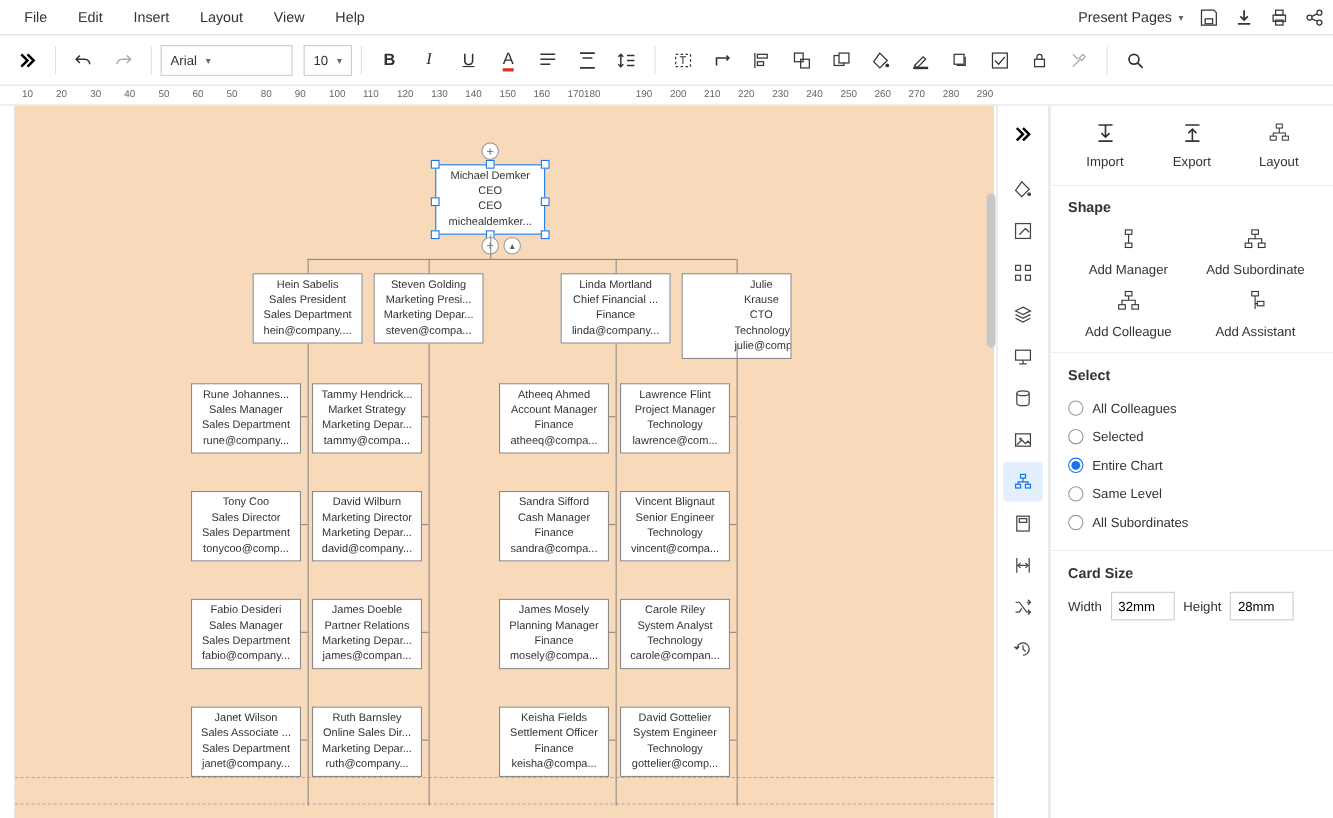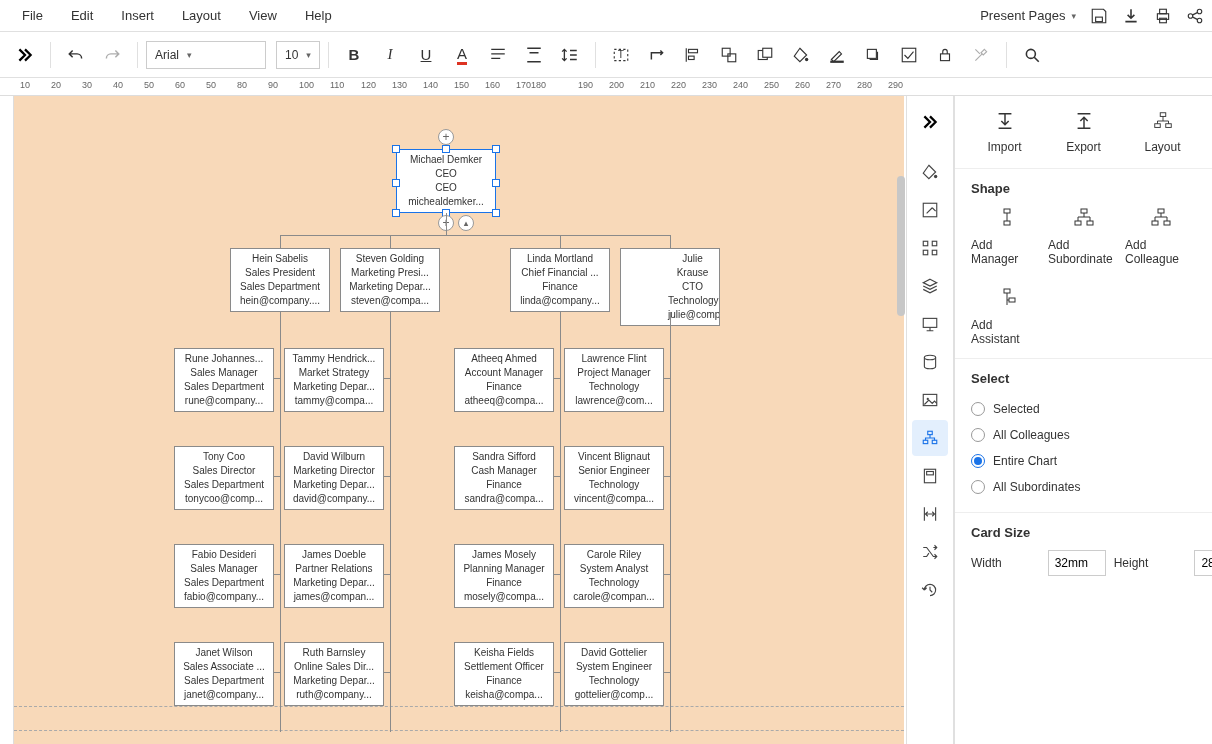--- a/index.html
+++ b/index.html
@@ -48,28 +48,28 @@
 .iconstrip .ibtn svg{width:18px;height:18px;}
 
 
 .panel{position:absolute;right:0;top:0;width:258px;bottom:0;background:#fff;border-left:1px solid #e0e0e0;overflow-y:auto;}
 .panel-title{height:34px;background:#efefef;display:flex;align-items:center;justify-content:center;font-weight:bold;font-size:13px;border-bottom:1px solid #ddd;}
 .panel-row{display:flex;justify-content:space-around;padding:14px 10px;}
 .panel-row .pbtn{display:flex;flex-direction:column;align-items:center;gap:8px;font-size:12px;cursor:pointer;width:84px;}
 .panel-row .pbtn svg{width:22px;height:22px;}
 .panel-sec{padding:12px 16px;border-top:1px solid #eee;}
 .panel-sec h4{font-size:13px;font-weight:bold;margin-bottom:10px;}
-.shape-grid{display:grid;grid-template-columns:1fr 1fr 1fr;gap:20px 6px;}
+.shape-grid{display:grid;grid-template-columns:1fr 1fr;gap:10px 6px;}
 .shape-grid .pbtn{display:flex;flex-direction:column;align-items:center;gap:8px;font-size:12px;cursor:pointer;}
 .radio-row{display:flex;align-items:center;gap:8px;font-size:12px;padding:6px 0;}
 .radio-row .r{width:14px;height:14px;border:1px solid #999;border-radius:50%;display:inline-flex;align-items:center;justify-content:center;}
 .radio-row .r.checked{border-color:#1a73e8;}
 .radio-row .r.checked::after{content:"";width:8px;height:8px;background:#1a73e8;border-radius:50%;}
 .size-row{display:flex;align-items:center;gap:8px;font-size:12px;}
-.size-row input{width:58px;height:26px;border:1px solid #ccc;padding:0 6px;font-size:12px;margin-left:38px;}
+.size-row input{width:58px;height:26px;border:1px solid #ccc;padding:0 6px;font-size:12px;}
 
 
 .scthumb{position:absolute;right:307px;top:80px;width:8px;height:140px;background:#c7c7c7;border-radius:4px;z-index:5;pointer-events:none;}
 </style>
 </head>
 <body>
 
 <div class="menubar">
   <div class="menu">File</div>
   <div class="menu">Edit</div>
@@ -593,29 +593,33 @@
               <path d="M12 7v12M12 14h2" stroke="#333" fill="none"></path>
             </svg>
             <span>Add Assistant</span>
           </div>
       </div>
     </div>
     <div class="panel-sec">
       <h4>Select</h4>
       <div class="radio-row">
           <span class="r"></span>
-          <span>Selected</span>
+          <span>All Colleagues</span>
         </div>
       <div class="radio-row">
           <span class="r"></span>
-          <span>All Colleagues</span>
+          <span>Selected</span>
         </div>
       <div class="radio-row">
           <span class="r checked"></span>
           <span>Entire Chart</span>
+        </div>
+      <div class="radio-row">
+          <span class="r"></span>
+          <span>Same Level</span>
         </div>
       <div class="radio-row">
           <span class="r"></span>
           <span>All Subordinates</span>
         </div>
     </div>
     <div class="panel-sec">
       <h4>Card Size</h4>
       <div class="size-row">
         <span>Width</span>

